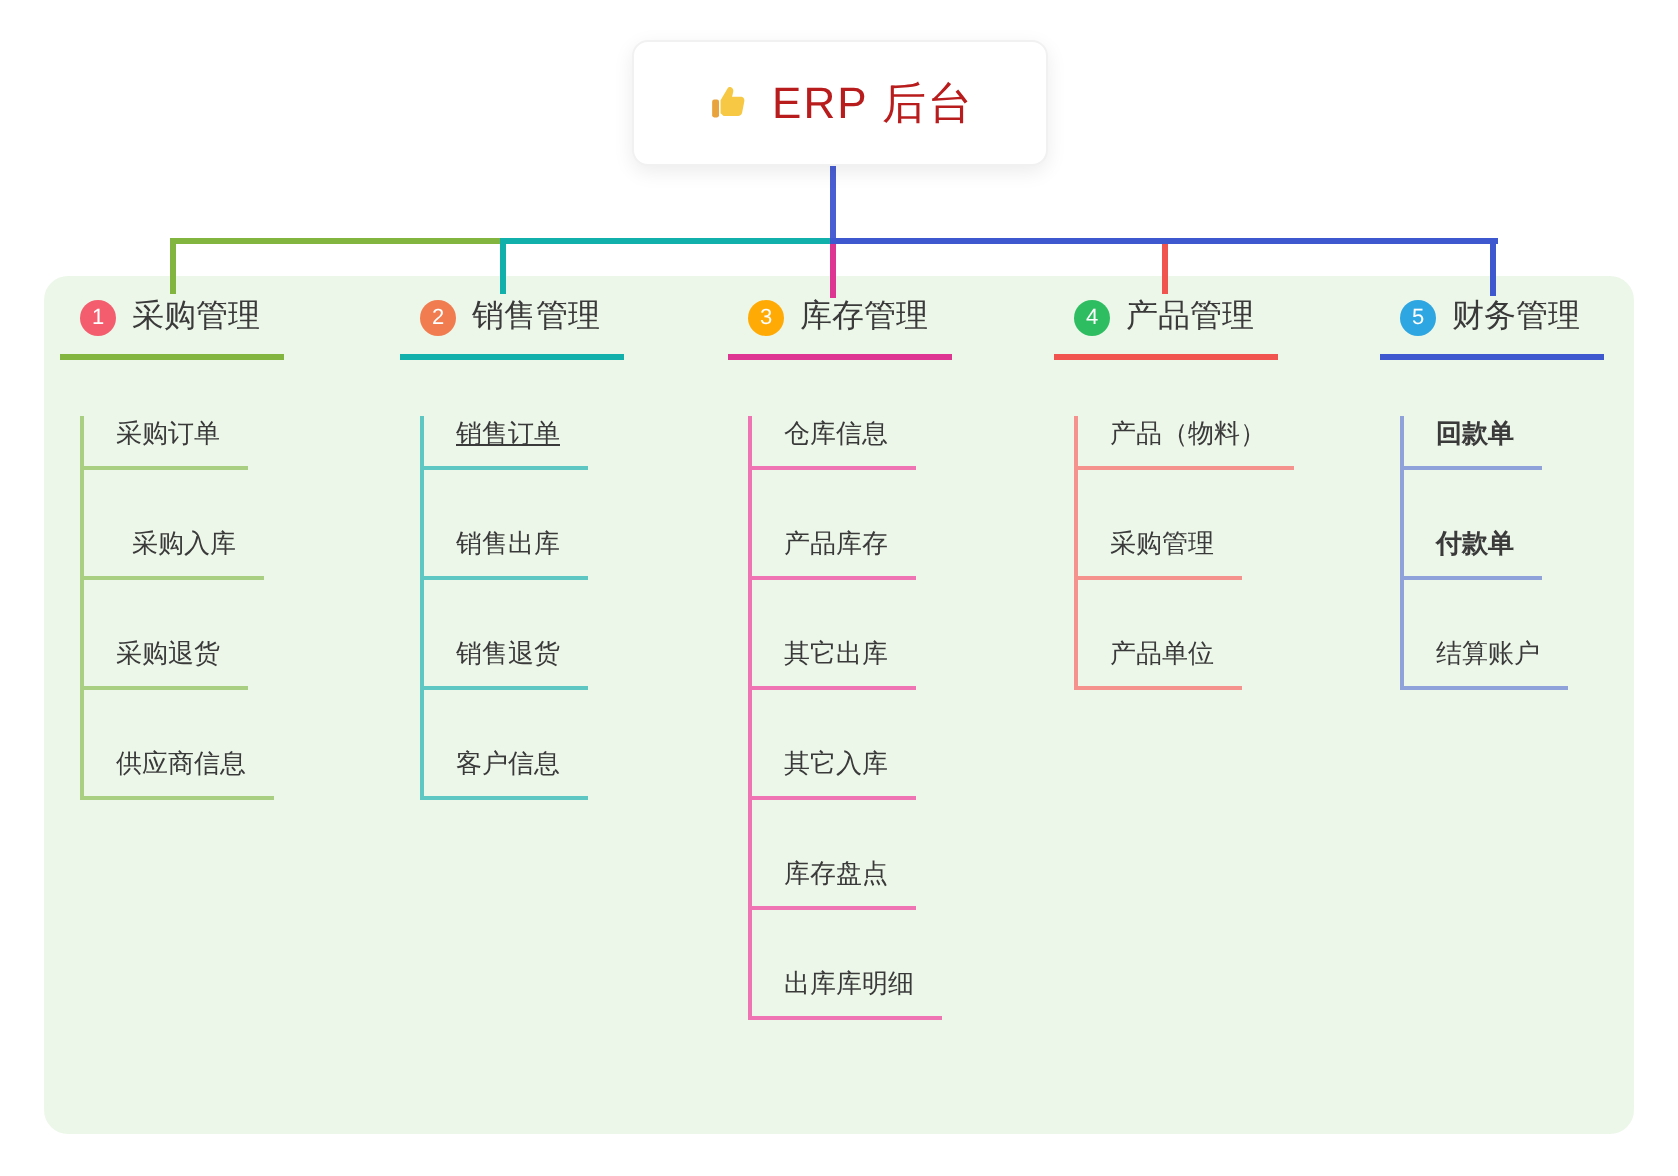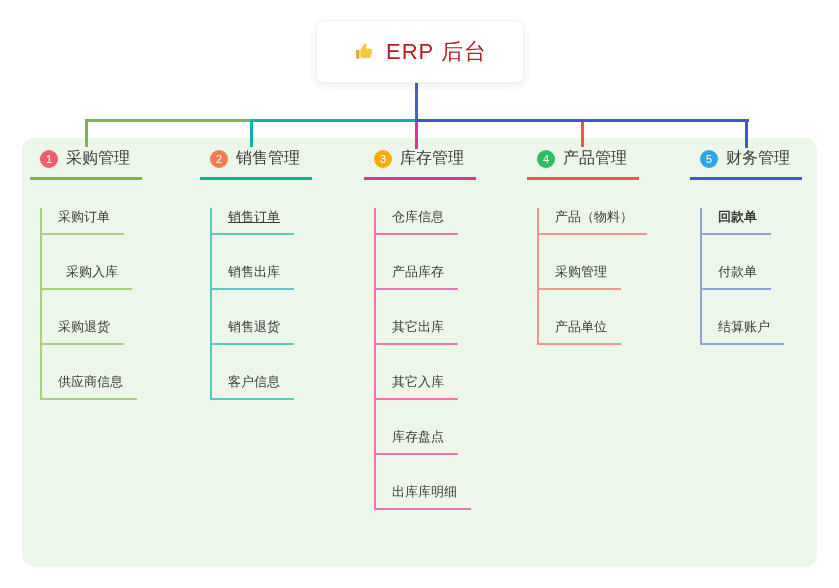--- a/index.html
+++ b/index.html
@@ -155,18 +155,18 @@
           <div class="child" style="border-bottom-color: rgb(245, 146, 142);">产品单位</div>
         </div>
       </div>
       <div class="col" style="left: 690px; top: 148px;">
         <div class="branch-header" style="border-bottom-color: rgb(62, 88, 208);">
           <span class="badge" style="background: rgb(46, 166, 225);">5</span>
           <span class="branch-title">财务管理</span>
         </div>
         <div class="children" style="border-left-color: rgb(143, 163, 218);">
           <div class="child" style="border-bottom-color: rgb(143, 163, 218); font-weight: bold;">回款单</div>
-          <div class="child" style="border-bottom-color: rgb(143, 163, 218);">付款单</div>
+          <div class="child" style="border-bottom-color: rgb(143, 163, 218); font-weight: bold;">付款单</div>
           <div class="child" style="border-bottom-color: rgb(143, 163, 218);">结算账户</div>
         </div>
       </div>
     </div>
 </div>
 
 </body></html>

